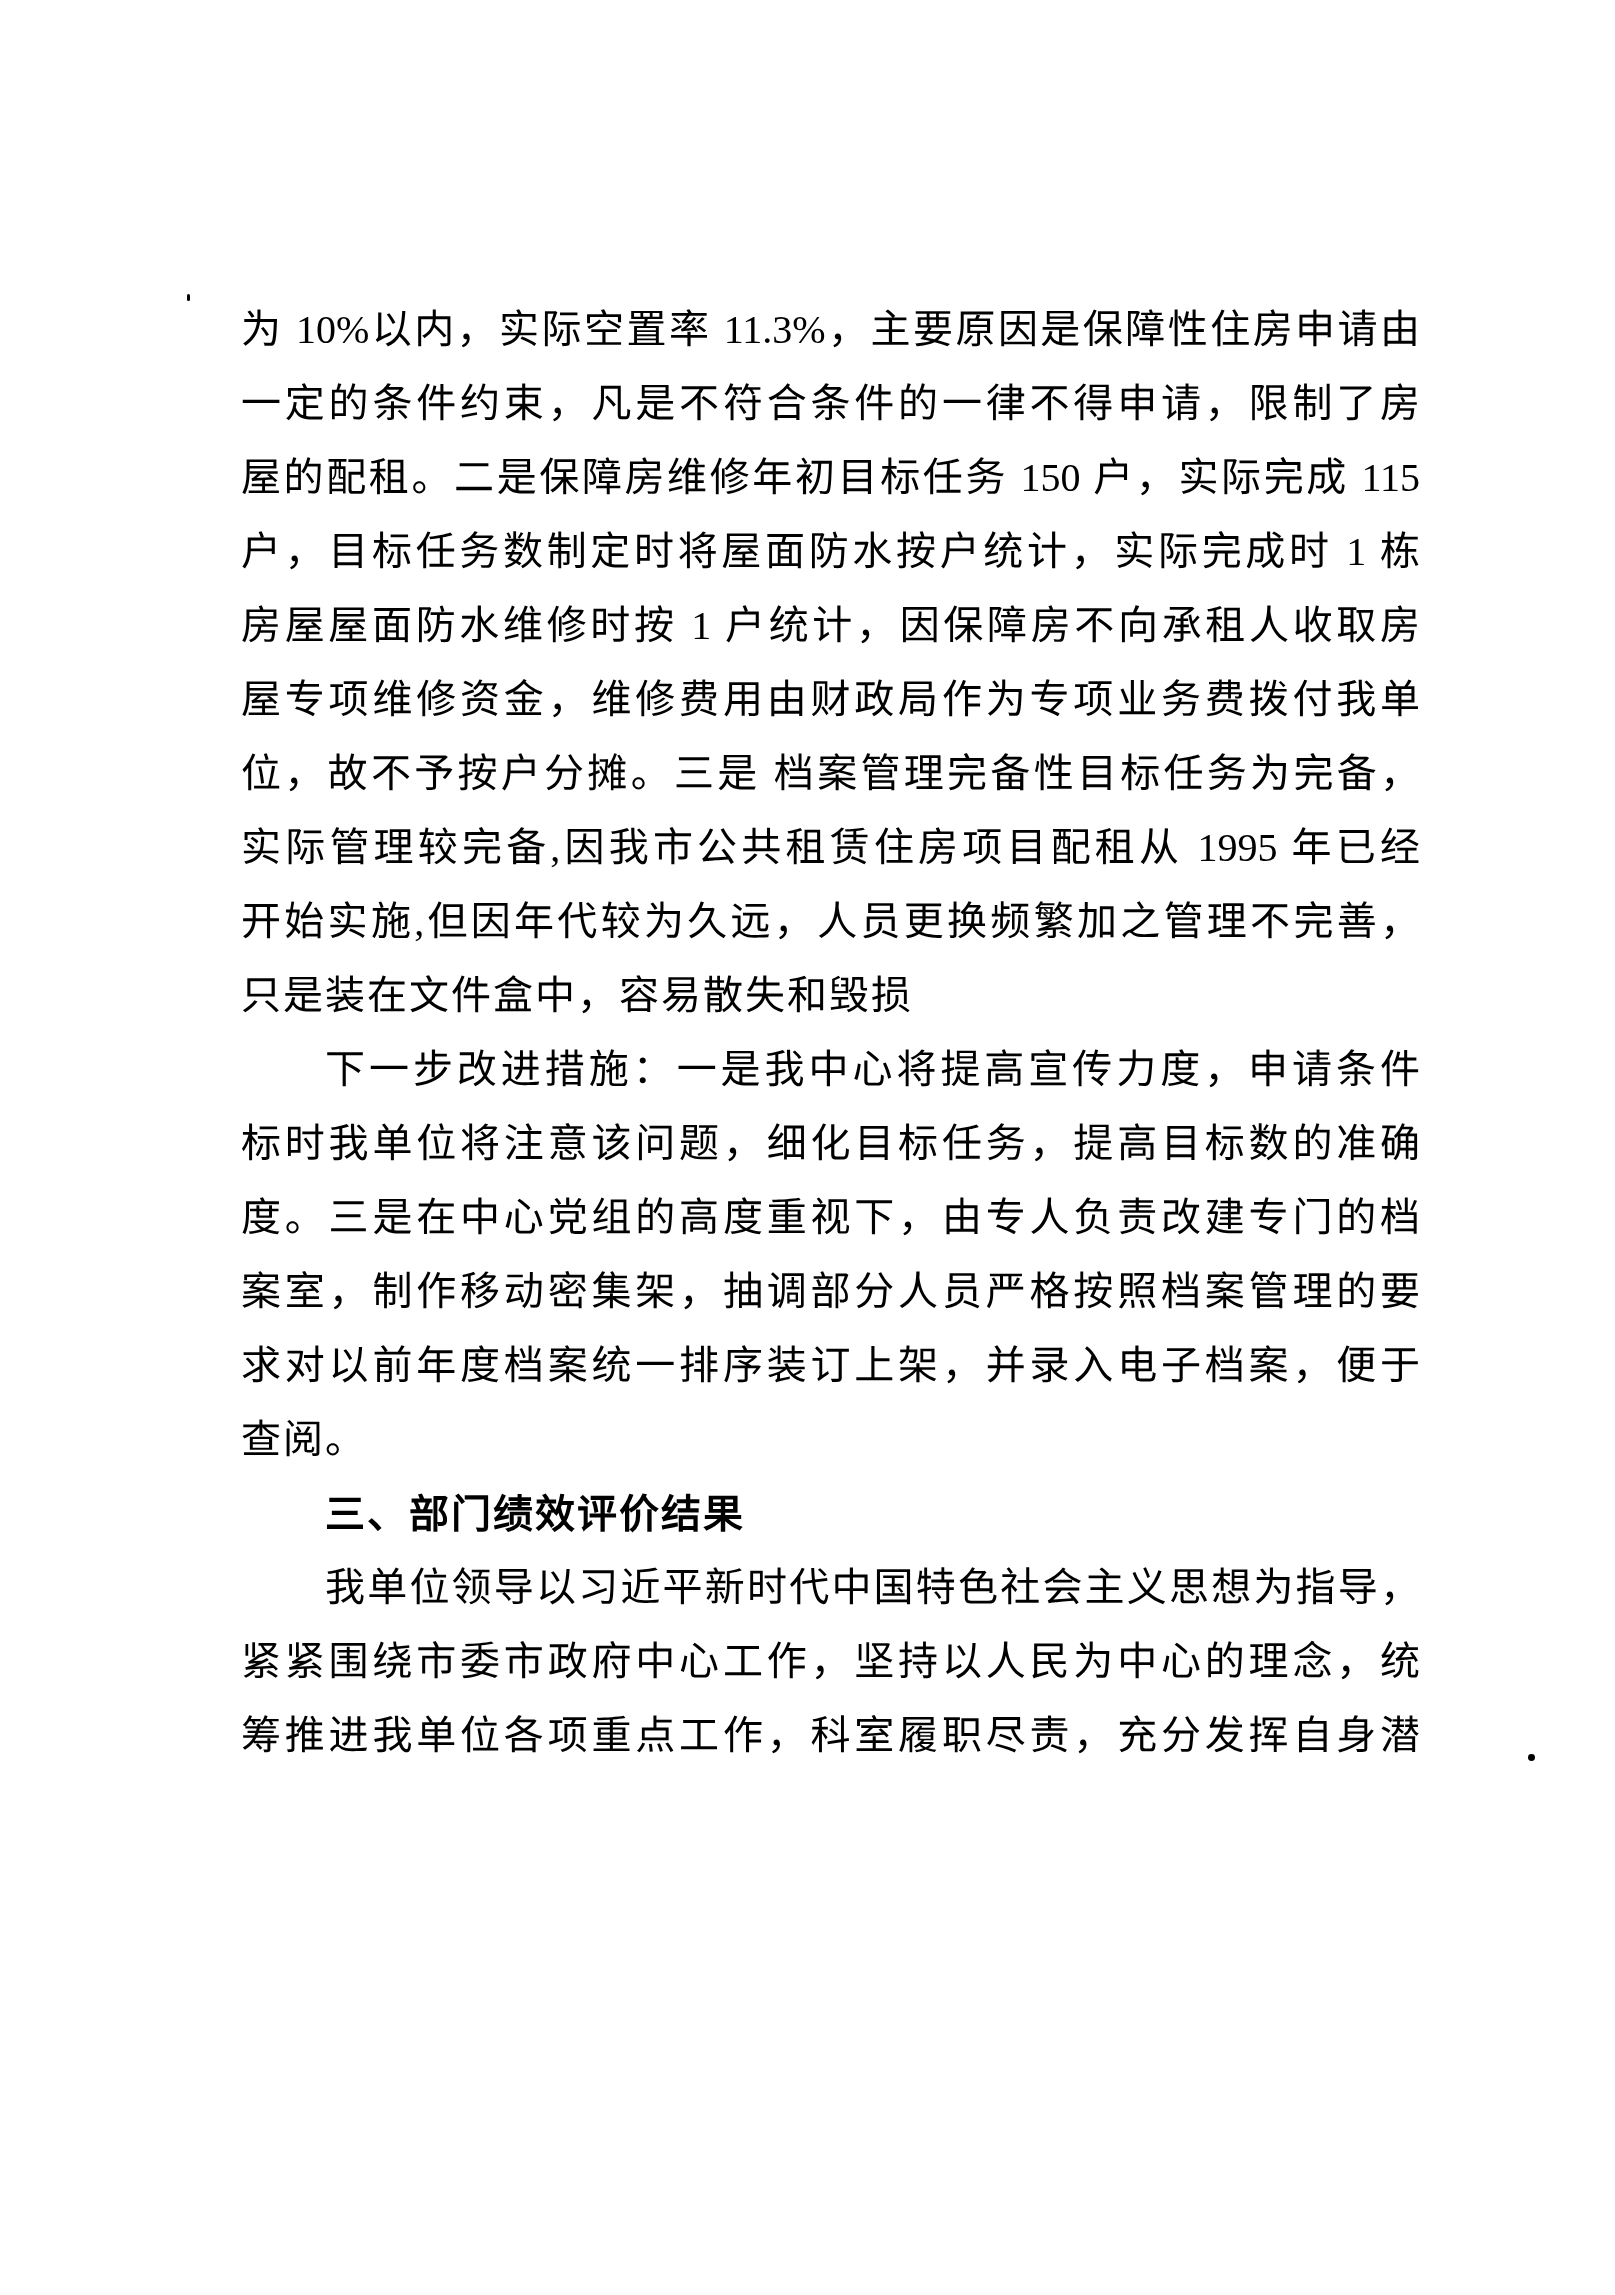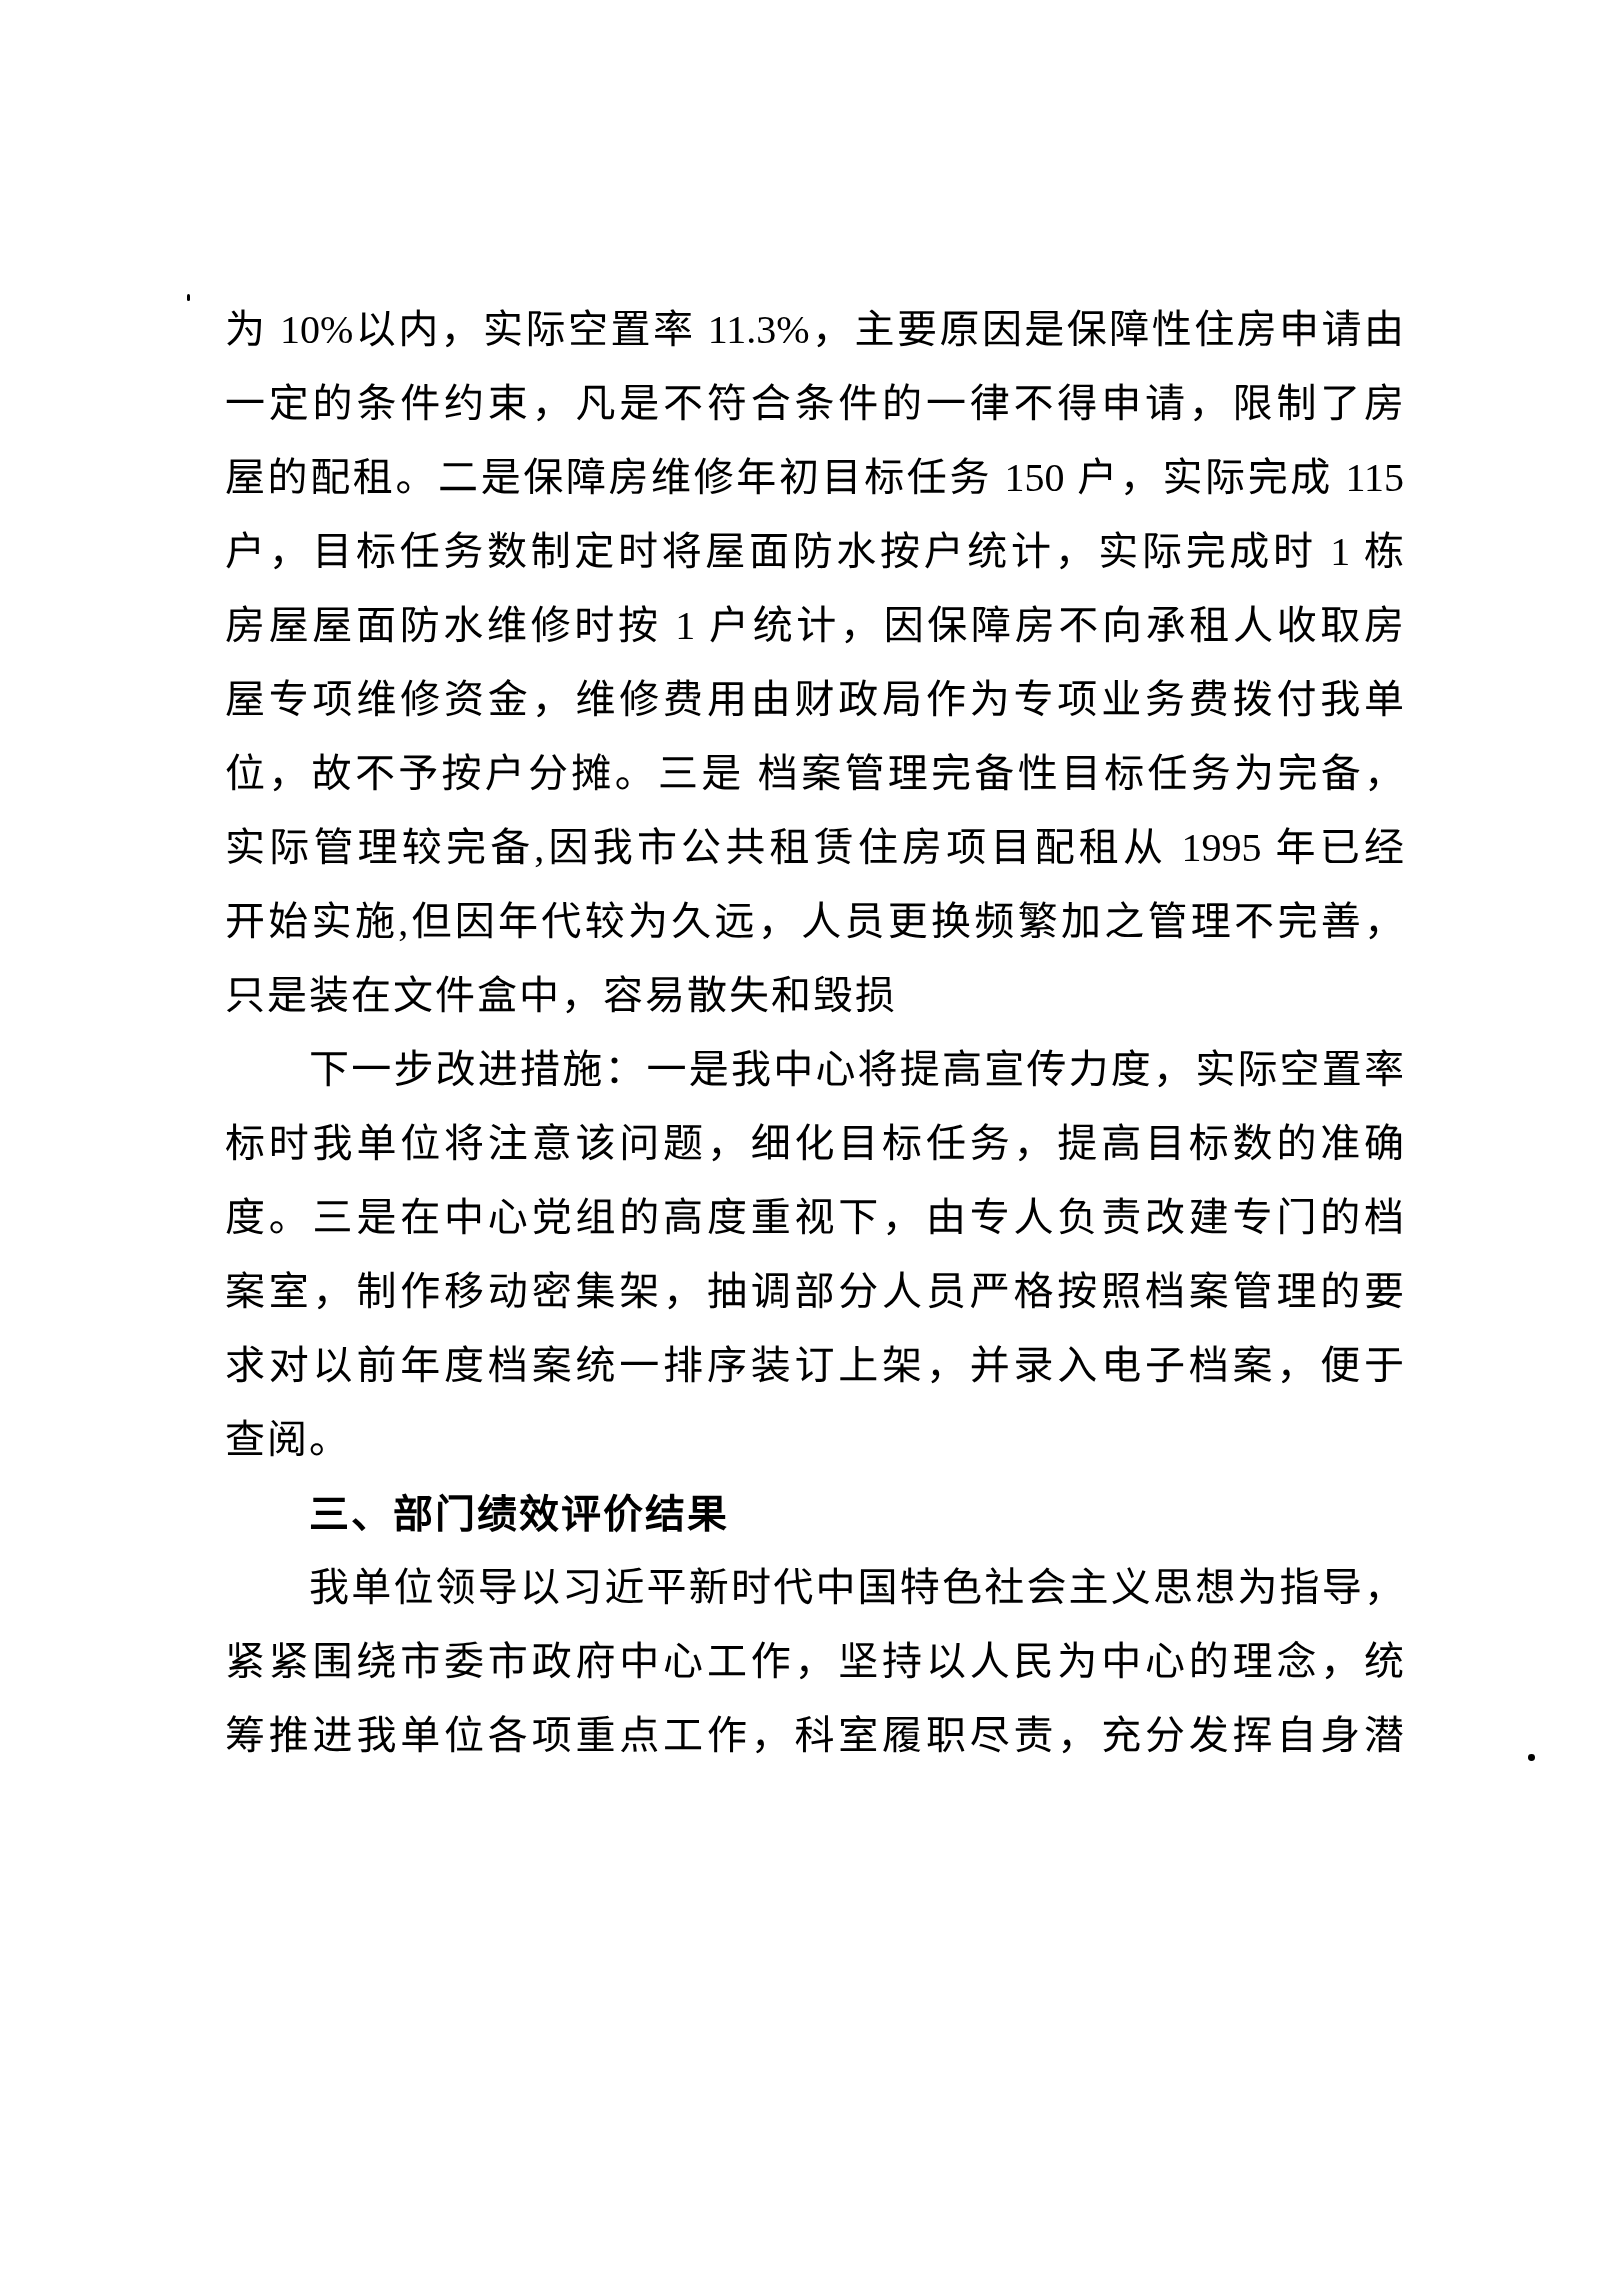--- a/index.html
+++ b/index.html
@@ -10,21 +10,21 @@
   }
   .page {
     position: relative;
     width: 1616px;
     height: 2295px;
     background: #ffffff;
     overflow: hidden;
   }
   .text-column {
     position: absolute;
-    left: 225px;
+    left: 241px;
     top: 293px;
     width: 1179px;
   }
   .line {
     font-family: "Liberation Serif", "DejaVu Serif", serif;
     font-size: 40px;
     line-height: 74px;
     height: 74px;
     color: #000000;
     text-align: justify;
@@ -76,21 +76,21 @@
       <div class="line fill">为 10%以内，实际空置率 11.3%，主要原因是保障性住房申请由</div>
       <div class="line fill">一定的条件约束，凡是不符合条件的一律不得申请，限制了房</div>
       <div class="line fill">屋的配租。二是保障房维修年初目标任务 150 户，实际完成 115</div>
       <div class="line fill">户，目标任务数制定时将屋面防水按户统计，实际完成时 1 栋</div>
       <div class="line fill">房屋屋面防水维修时按 1 户统计，因保障房不向承租人收取房</div>
       <div class="line fill">屋专项维修资金，维修费用由财政局作为专项业务费拨付我单</div>
       <div class="line fill">位，故不予按户分摊。三是 档案管理完备性目标任务为完备，</div>
       <div class="line fill">实际管理较完备,因我市公共租赁住房项目配租从 1995 年已经</div>
       <div class="line fill">开始实施,但因年代较为久远，人员更换频繁加之管理不完善，</div>
       <div class="line">只是装在文件盒中，容易散失和毁损</div>
-      <div class="line fill indent">下一步改进措施：一是我中心将提高宣传力度，实际空置率</div>
+      <div class="line fill indent">下一步改进措施：一是我中心将提高宣传力度，申请条件</div>
       <div class="line fill">标时我单位将注意该问题，细化目标任务，提高目标数的准确</div>
       <div class="line fill">度。三是在中心党组的高度重视下，由专人负责改建专门的档</div>
       <div class="line fill">案室，制作移动密集架，抽调部分人员严格按照档案管理的要</div>
       <div class="line fill">求对以前年度档案统一排序装订上架，并录入电子档案，便于</div>
       <div class="line">查阅。</div>
       <div class="line indent heading">三、部门绩效评价结果</div>
       <div class="line fill indent">我单位领导以习近平新时代中国特色社会主义思想为指导，</div>
       <div class="line fill">紧紧围绕市委市政府中心工作，坚持以人民为中心的理念，统</div>
       <div class="line fill">筹推进我单位各项重点工作，科室履职尽责，充分发挥自身潜</div>
     </div>

